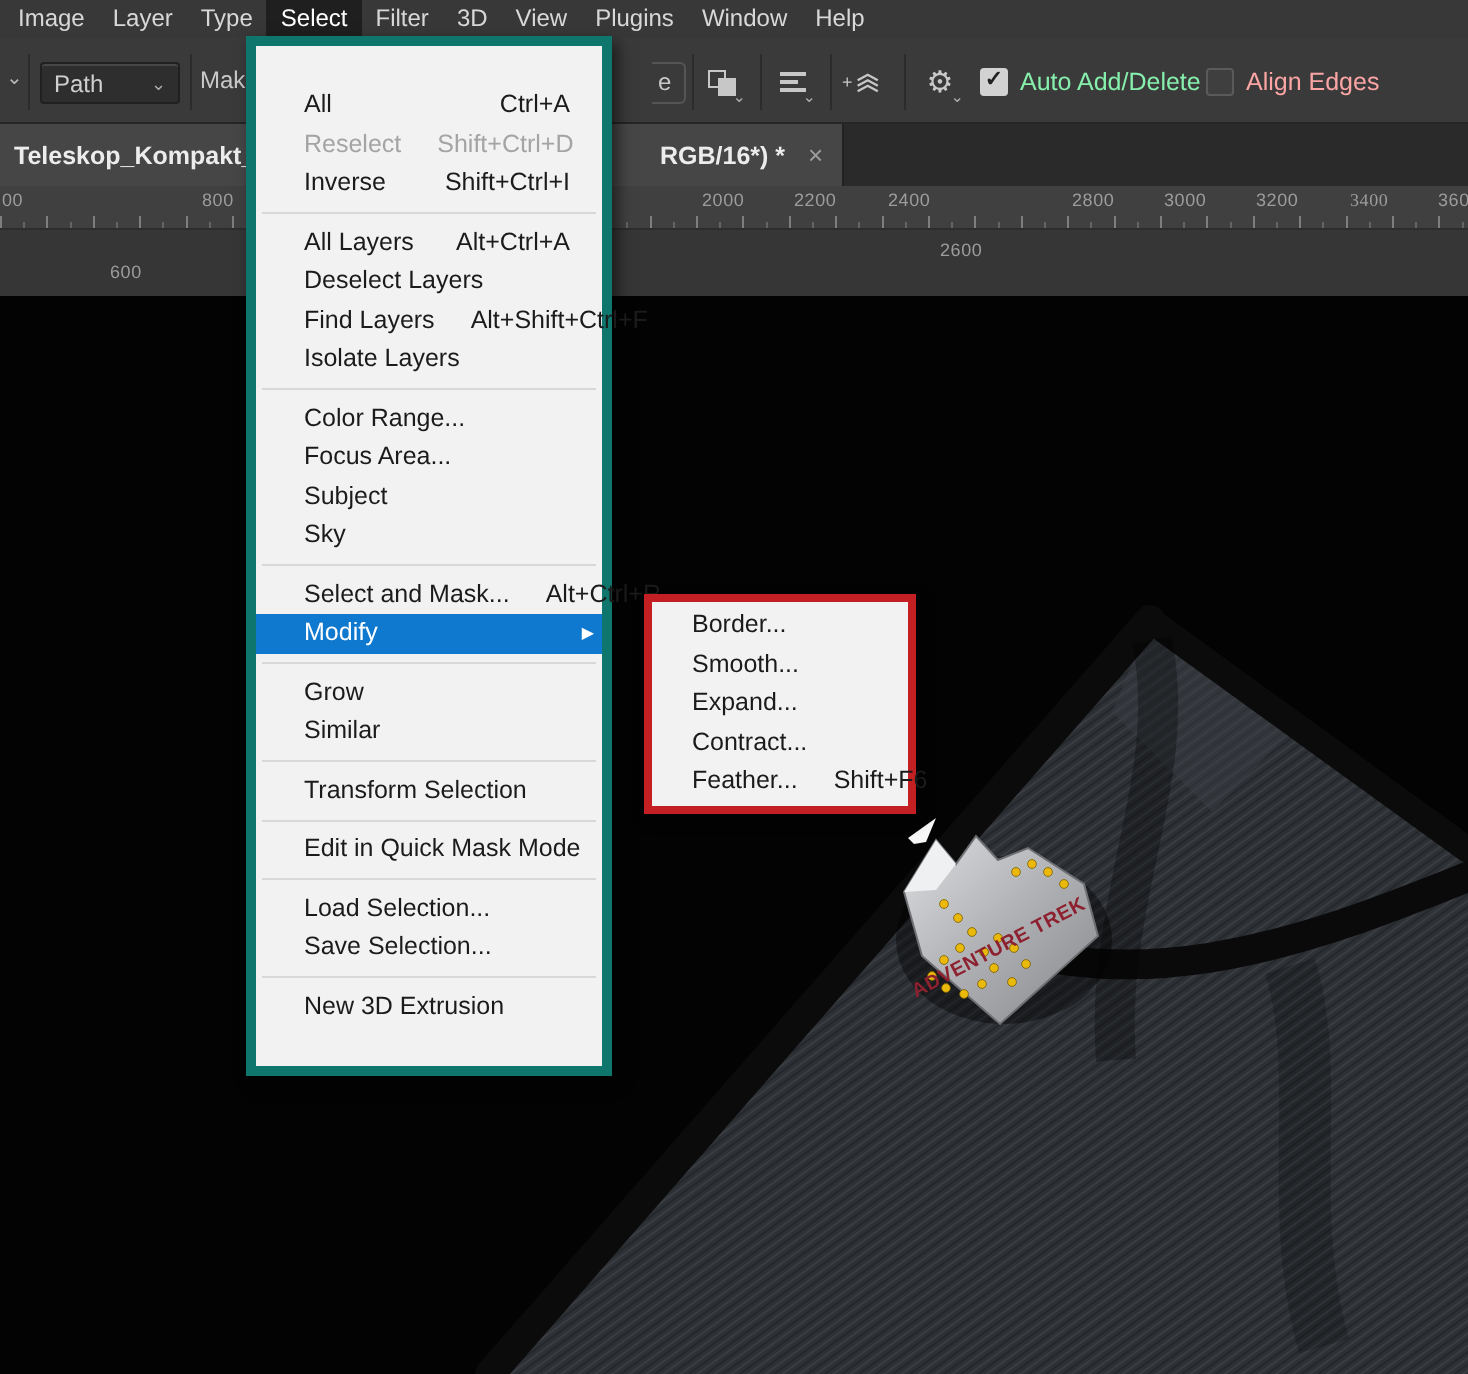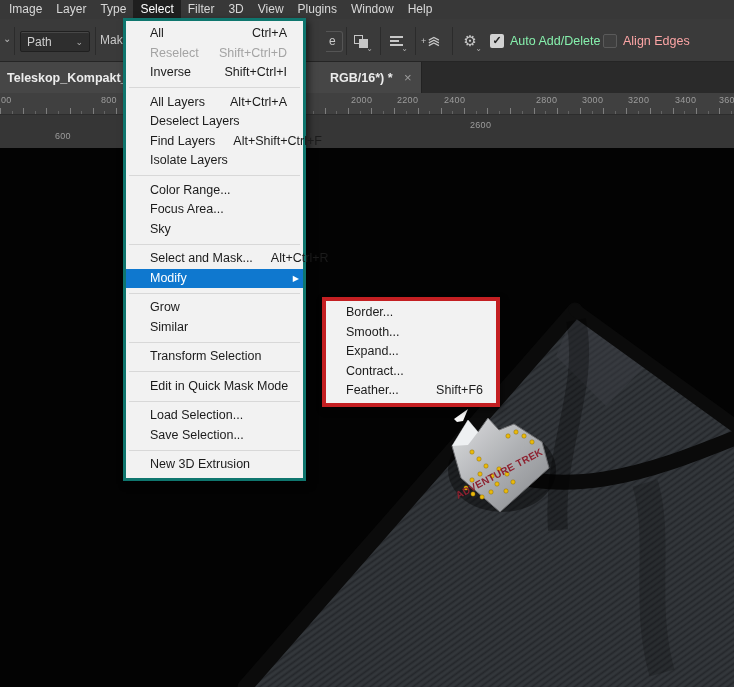--- a/index.html
+++ b/index.html
@@ -54,33 +54,33 @@
     background-image:repeating-linear-gradient(90deg,#7e7e7e 0 1px,transparent 1px 23.2px),
       repeating-linear-gradient(90deg,#646464 0 1px,transparent 1px 11.6px);
     background-size:100% 6px,100% 3px;background-position:left bottom,left bottom;background-repeat:no-repeat}
   .ruler .num{position:absolute;top:2px;font-size:9px;color:#9c9c9c;letter-spacing:.3px}
 
   
   .pasteboard{position:absolute;left:0;top:115px;width:734px;height:33px;background:#363636;z-index:1}
   .photo{position:absolute;left:0;top:148px;width:734px;height:539px;z-index:1}
 
   
-  .menu{position:absolute;left:123px;top:18px;width:183px;background:#f2f2f2;border:3px solid #0f766e;
-    box-shadow:3px 3px 7px rgba(0,0,0,.5);padding:3px 0;z-index:5}
+  .menu{position:absolute;left:123px;top:18px;width:183px;background:#f2f2f2;border:5px solid #0f766e;
+    box-shadow:3px 3px 7px rgba(0,0,0,.5);padding:20px 0;z-index:5}
   .sep{height:1px;background:#d8d8d8;margin:4.5px 3px}
   .mi{position:relative;display:flex;height:19.5px;line-height:19.5px;font-size:12.5px;color:#1b1b1b;
     padding:0 16px 0 24px;cursor:default;white-space:nowrap}
   .mi .lab{flex:1}
   .mi .sc{margin-left:18px}
   .mi.dis{color:#a4a4a4}
   .mi.hl{background:#0f78cf;color:#fff}
   .mi .arr{position:absolute;right:4px;top:0;font-size:8px;line-height:19.5px}
 
   
-  .submenu{position:absolute;left:322px;top:297px;width:178px;background:#f2f2f2;
+  .submenu{position:absolute;left:322px;top:297px;width:136px;background:#f2f2f2;
     border:4px solid #c41f22;box-shadow:2px 3px 7px rgba(0,0,0,.45);padding:2px 0;z-index:6}
   .submenu .mi{padding:0 13px 0 20px}
 </style>
 </head>
 <body>
 
 <div class="menubar">
     <div class="mb-item">Image</div>
     <div class="mb-item">Layer</div>
     <div class="mb-item">Type</div>
@@ -154,21 +154,21 @@
     <span class="num" style="left: 1px;">00</span>
     <span class="num" style="left: 55px; margin-top: 36px;">600</span>
     <span class="num" style="left: 101px;">800</span>
     <span class="num" style="left: 351px;">2000</span>
     <span class="num" style="left: 397px;">2200</span>
     <span class="num" style="left: 444px;">2400</span>
     <span class="num" style="left: 470px; margin-top: 25px;">2600</span>
     <span class="num" style="left: 536px;">2800</span>
     <span class="num" style="left: 582px;">3000</span>
     <span class="num" style="left: 628px;">3200</span>
-    <span class="num" style="left: 675px;">3400</span>
+    <span class="num" style="left: 675px; font-family: Liberation Serif, serif;">3400</span>
     <span class="num" style="left: 719px;">3600</span>
   </div>
 
 <div class="pasteboard"></div>
 <svg class="photo" viewBox="0 0 734 539" preserveAspectRatio="none">
   <defs>
     <pattern id="weave" width="5" height="5" patternUnits="userSpaceOnUse" patternTransform="rotate(-36)">
       <rect width="5" height="5" fill="#2d3034"></rect>
       <path d="M0 1 H5" stroke="#393d42" stroke-width="1"></path>
       <path d="M0 3.5 H5" stroke="#24272b" stroke-width="1"></path>
@@ -255,20 +255,24 @@
     <div class="sep"></div>
     <div class="mi">
       <span class="lab">Color Range...</span>
       <span class="sc"></span>
     </div>
     <div class="mi">
       <span class="lab">Focus Area...</span>
       <span class="sc"></span>
     </div>
     <div class="mi">
+      <span class="lab">Subject</span>
+      <span class="sc"></span>
+    </div>
+    <div class="mi">
       <span class="lab">Sky</span>
       <span class="sc"></span>
     </div>
     <div class="sep"></div>
     <div class="mi">
       <span class="lab">Select and Mask...</span>
       <span class="sc">Alt+Ctrl+R</span>
     </div>
     <div class="mi hl">
       <span class="lab">Modify</span>

